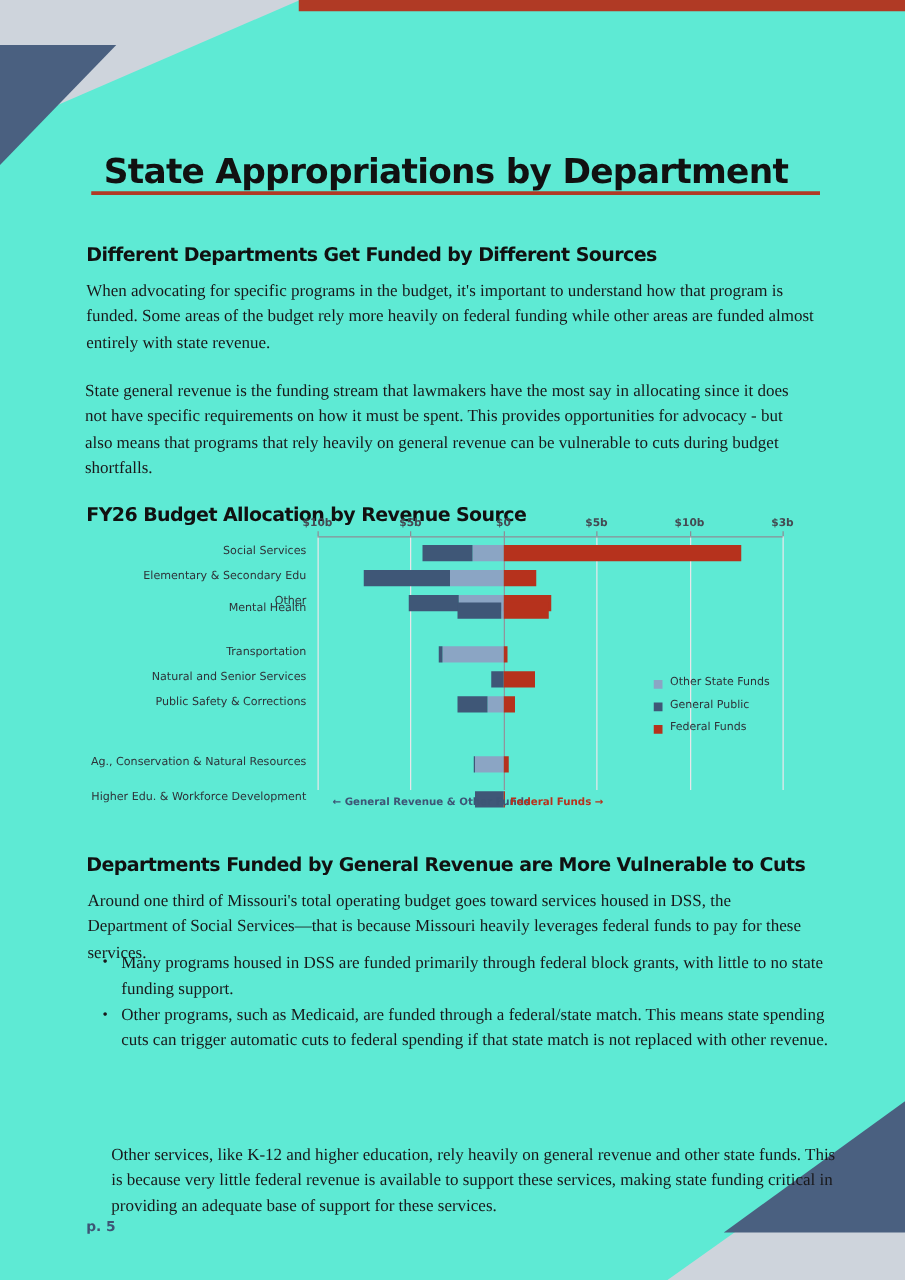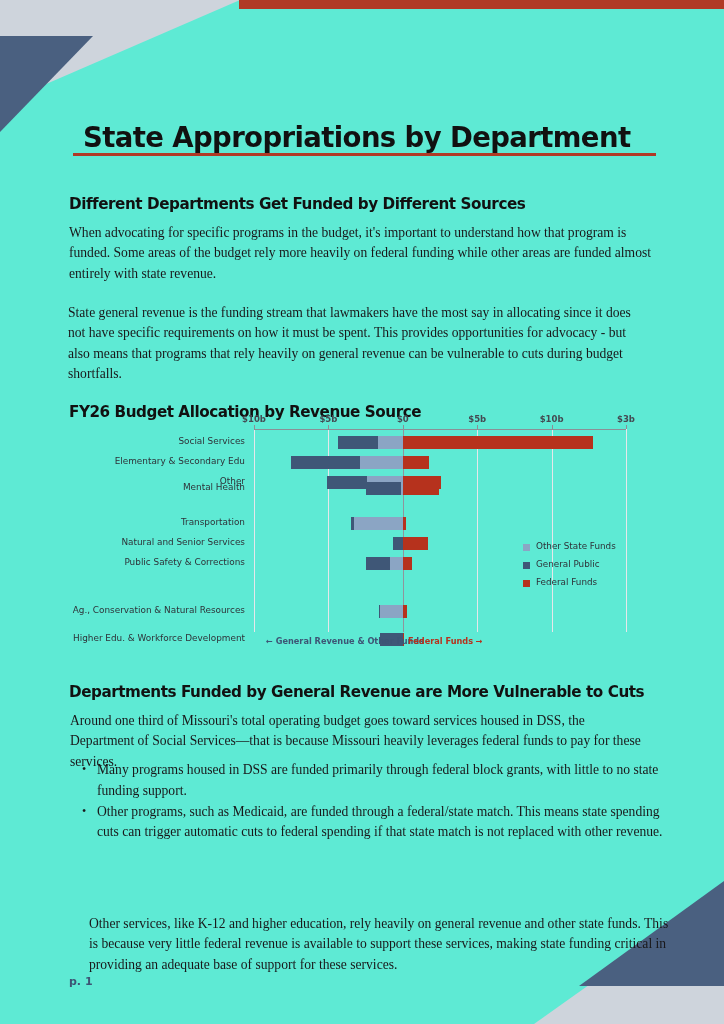--- a/index.html
+++ b/index.html
@@ -419,16 +419,16 @@
 
     <p class="para" id="para3">Around one third of Missouri's total operating budget goes toward services housed in DSS, the Department of Social Services—that is because Missouri heavily leverages federal funds to pay for these services.</p>
 
     <ul class="bullets" id="bullet-list">
         <li>Many programs housed in DSS are funded primarily through federal block grants, with little to no state funding support.</li>
         <li>Other programs, such as Medicaid, are funded through a federal/state match. This means state spending cuts can trigger automatic cuts to federal spending if that state match is not replaced with other revenue.</li>
       </ul>
 
     <p class="para" id="para4">Other services, like K-12 and higher education, rely heavily on general revenue and other state funds. This is because very little federal revenue is available to support these services, making state funding critical in providing an adequate base of support for these services.</p>
 
-    <div class="page-num">p. 1</div>
+    <div class="page-num">p. 5</div>
 
   </div>
 </div>
 
 </body></html>

